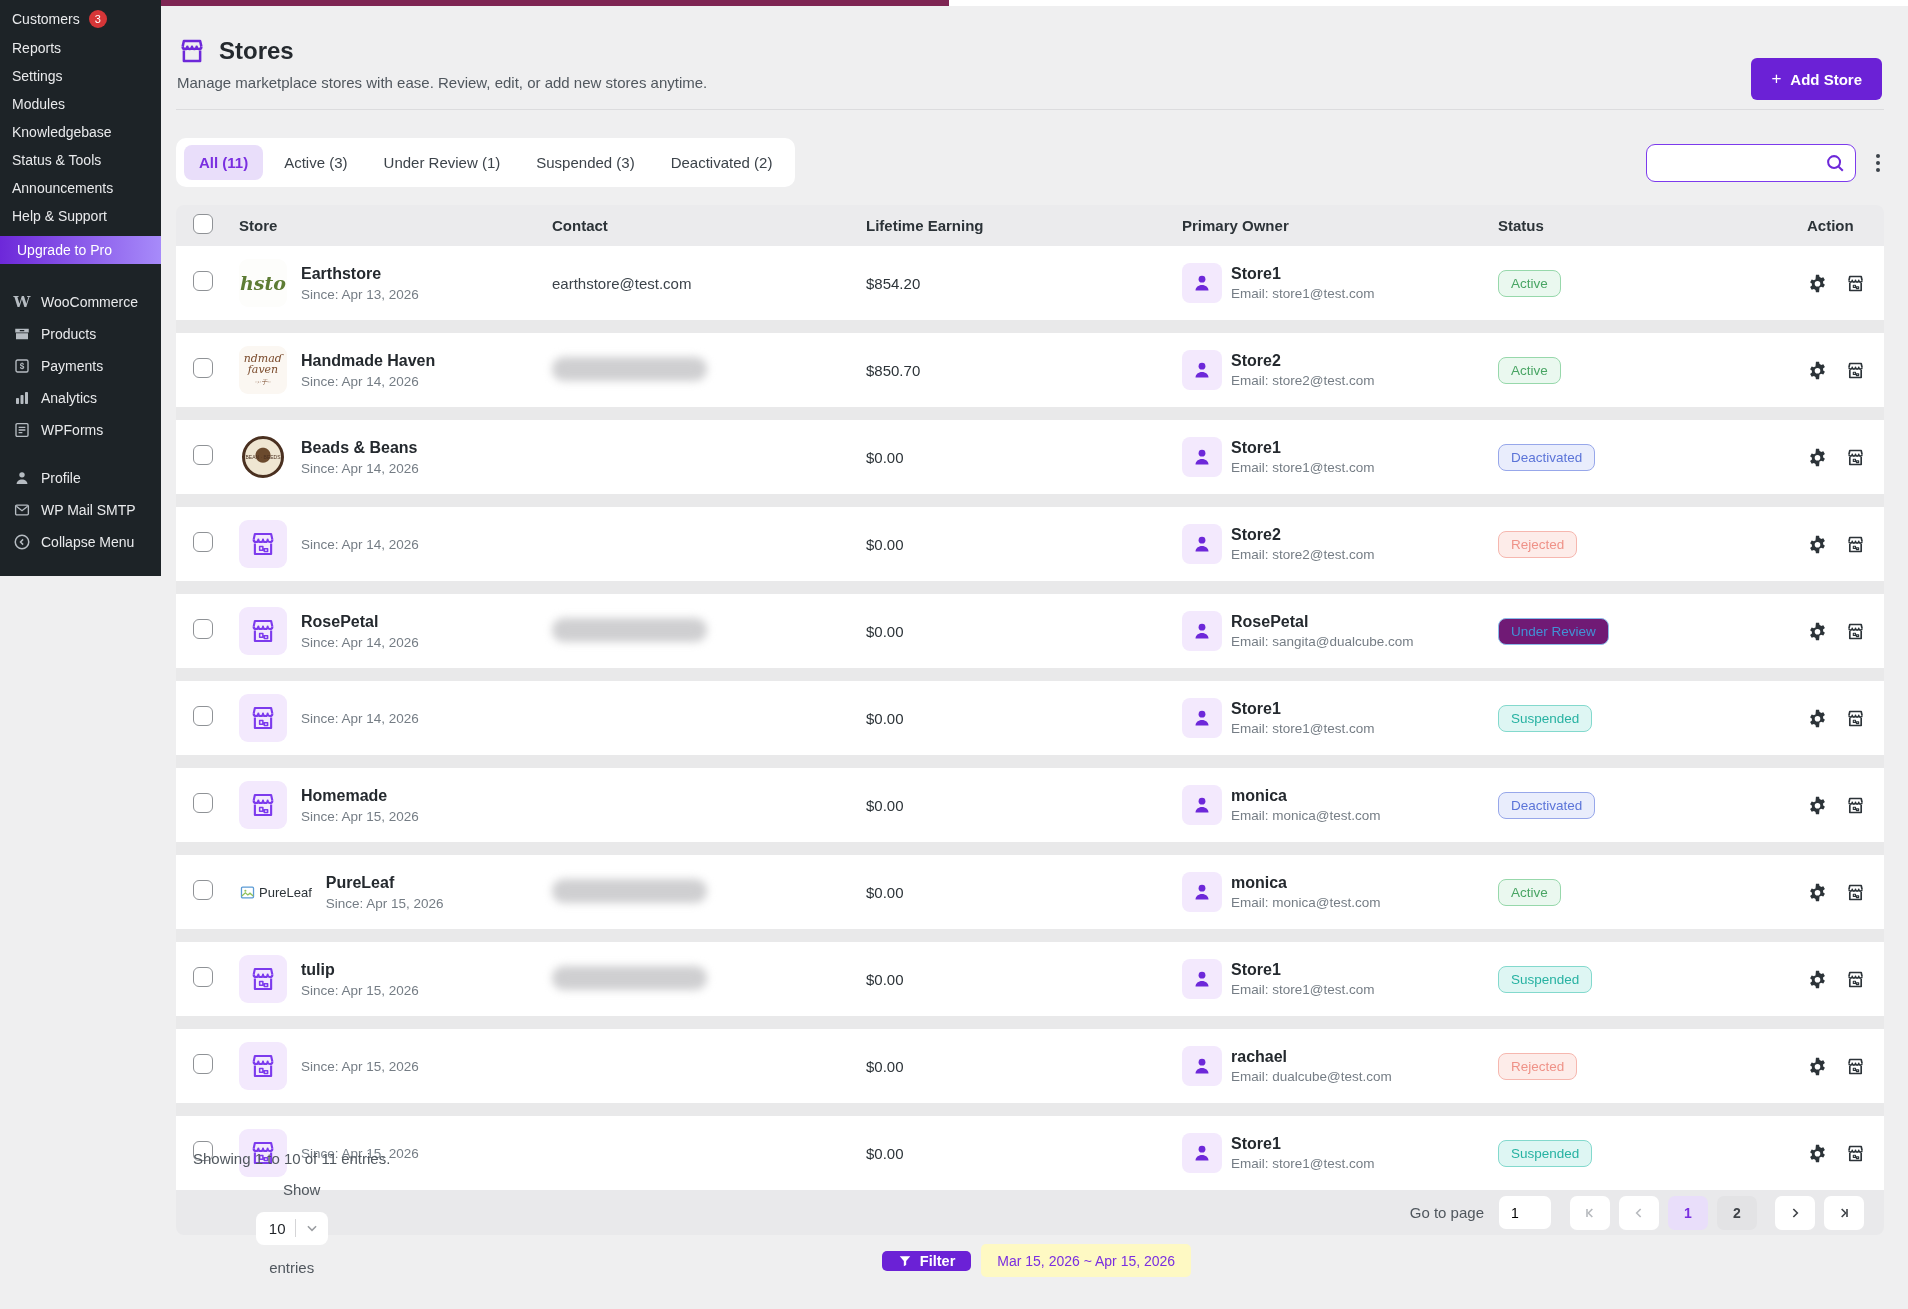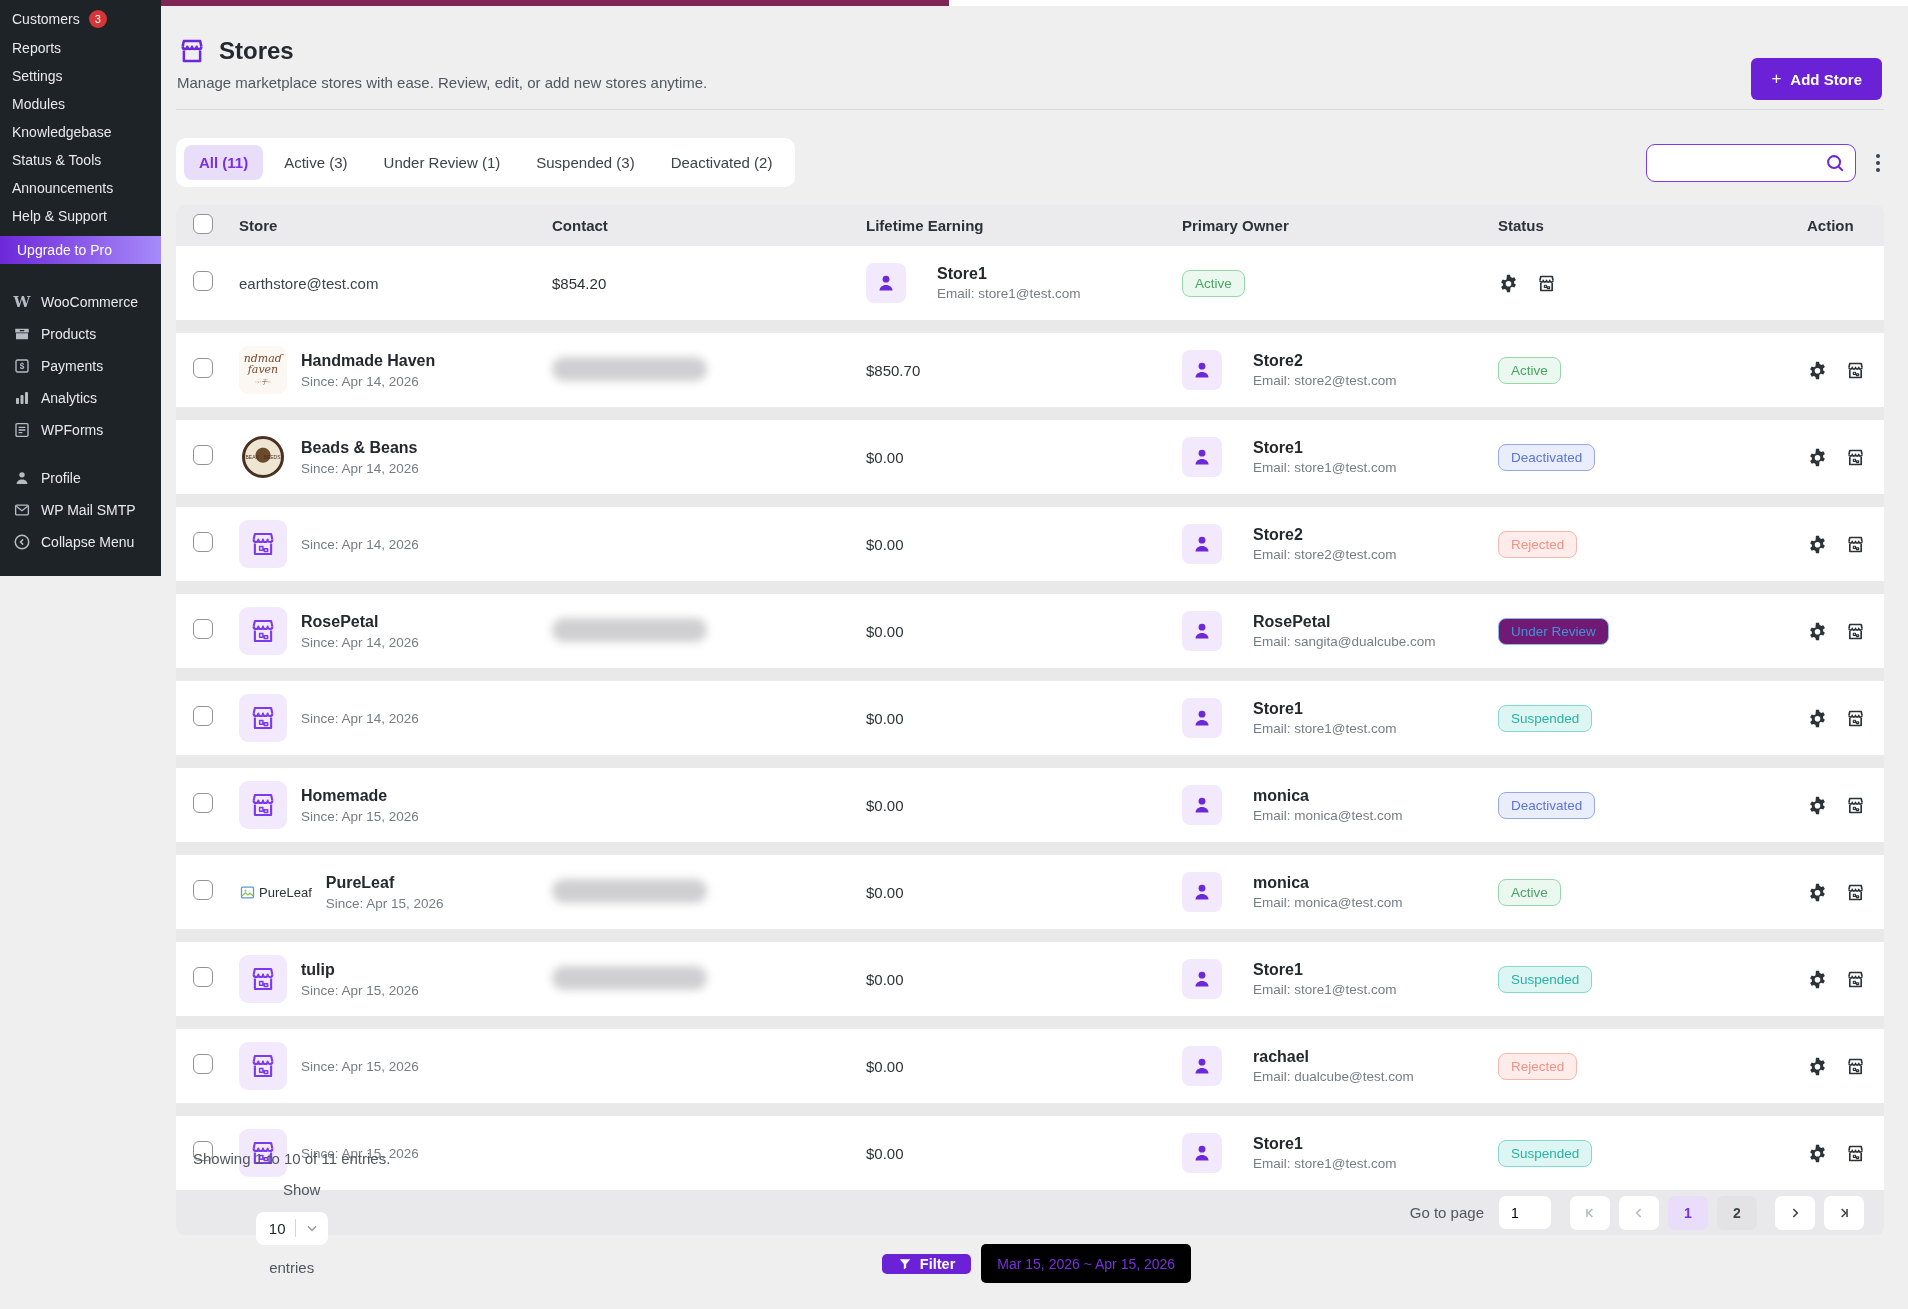--- a/index.html
+++ b/index.html
@@ -84,21 +84,21 @@
 
   .store-text { display:flex; flex-direction:column; gap:4px; }
   .store-name { font-size:16px; font-weight:600; color:#24292e; cursor:pointer; }
   .store-since { font-size:13.5px; color:#757d85; }
 
   .c-contact { font-size:15px; color:#3c434a; }
   .blur-pill { display:inline-block; width:155px; height:24px; border-radius:12px;
                background:#cfcfd1; filter:blur(4px); }
   .c-earning { font-size:15px; color:#2c3338; }
 
-  .c-owner { display:flex; align-items:center; gap:31px; }
+  .c-owner { display:flex; align-items:center; gap:9px; }
   .avatar { width:40px; height:40px; border-radius:8px; background:#f3e9fd; color:#6d28d9;
             display:flex; align-items:center; justify-content:center; flex:0 0 40px; }
   .avatar svg { width:24px; height:24px; }
   .owner-text { display:flex; flex-direction:column; gap:3px; }
   .owner-name { font-size:16px; font-weight:600; color:#24292e; }
   .owner-email { font-size:13.5px; color:#757d85; }
 
   .badge { display:inline-block; padding:5px 12px; border-radius:8px; font-size:13.5px; border:1px solid; font-weight:500; }
   .badge.active      { background:#eaf8ef; border-color:#97d8ab; color:#49a564; }
   .badge.deactivated { background:#e9edfc; border-color:#97a7ea; color:#5b74d8; }
@@ -126,21 +126,21 @@
   .pg-btn.disabled { color:#b7babe; cursor:default; }
   .pg-num { background:#e3e3e5; font-weight:600; }
   .pg-num.current { background:#e9defa; color:#7a2fe0; }
 
   
   .filter-bar { display:flex; justify-content:center; align-items:center; gap:10px; margin-top:9px; }
   .filter-btn { background:#6b21d6; color:#fff; border:none; border-radius:5px; height:20px; padding:0 16px;
              font-size:14.5px; font-weight:600; display:inline-flex; align-items:center; gap:8px;
              cursor:pointer; font-family:inherit; }
   .filter-btn svg { width:14px; height:14px; }
-  .date-pill { background:#000000; color:#7a2fe0; border-radius:5px; height:39px; display:inline-flex;
+  .date-pill { background:#fef9c3; color:#7a2fe0; border-radius:5px; height:33px; display:inline-flex;
              align-items:center; padding:0 16px; font-size:14px; cursor:pointer; }
 </style>
 </head>
 <body>
 
 <aside class="sidebar">
   <div class="sidebar-menu">
     <div id="side-top">
         <div class="side-item sub">
           <span>Customers</span>
@@ -310,20 +310,29 @@
       <div>Store</div>
       <div>Contact</div>
       <div>Lifetime Earning</div>
       <div>Primary Owner</div>
       <div>Status</div>
       <div>Action</div>
     </div>
     <div id="tbody">
   <div class="tgrid trow">
     <div><span class="checkbox"></span></div>
+    <div class="c-store">
+      <span class="logo logo-earthstore">
+              <span class="hsto">hsto</span>
+            </span>
+      <span class="store-text">
+        <span class="store-name">Earthstore</span>
+        <span class="store-since">Since: Apr 13, 2026</span>
+      </span>
+    </div>
     <div class="c-contact"><span>earthstore@test.com</span></div>
     <div class="c-earning">$854.20</div>
     <div class="c-owner">
       <span class="avatar">
         <svg viewBox="0 0 24 24" fill="currentColor">
                 <circle cx="12" cy="8.2" r="3.4"></circle>
                 <path d="M5.5 19.5c0-3.3 2.9-5.6 6.5-5.6s6.5 2.3 6.5 5.6z"></path>
               </svg>
       </span>
       <span class="owner-text">

